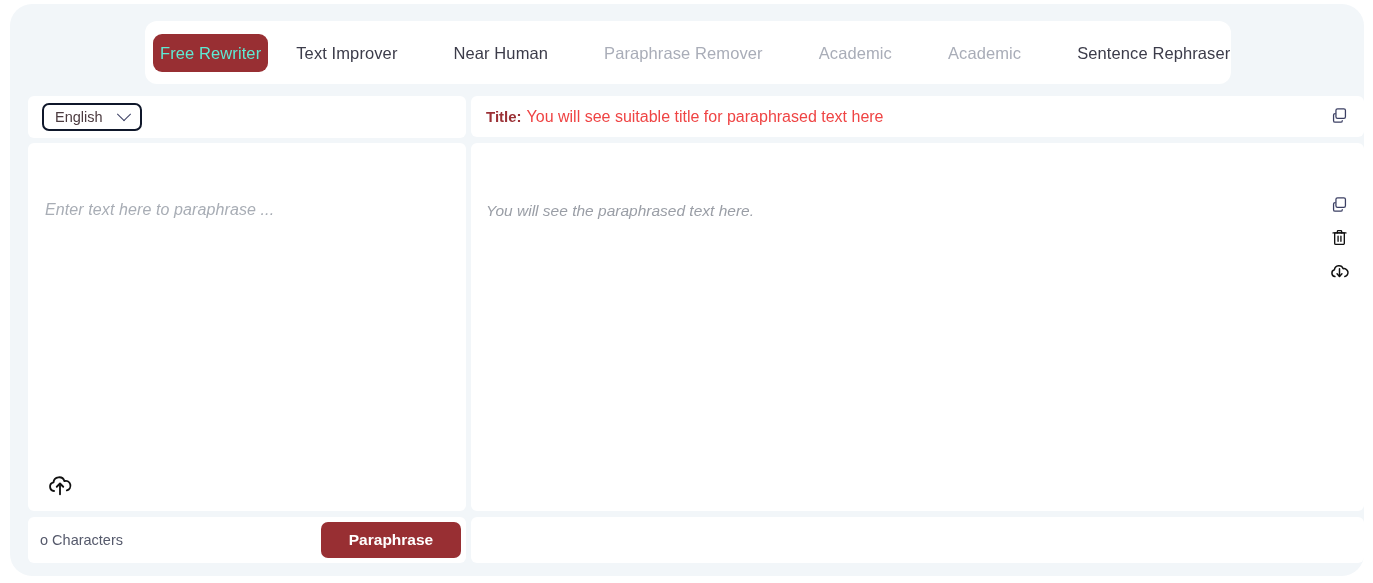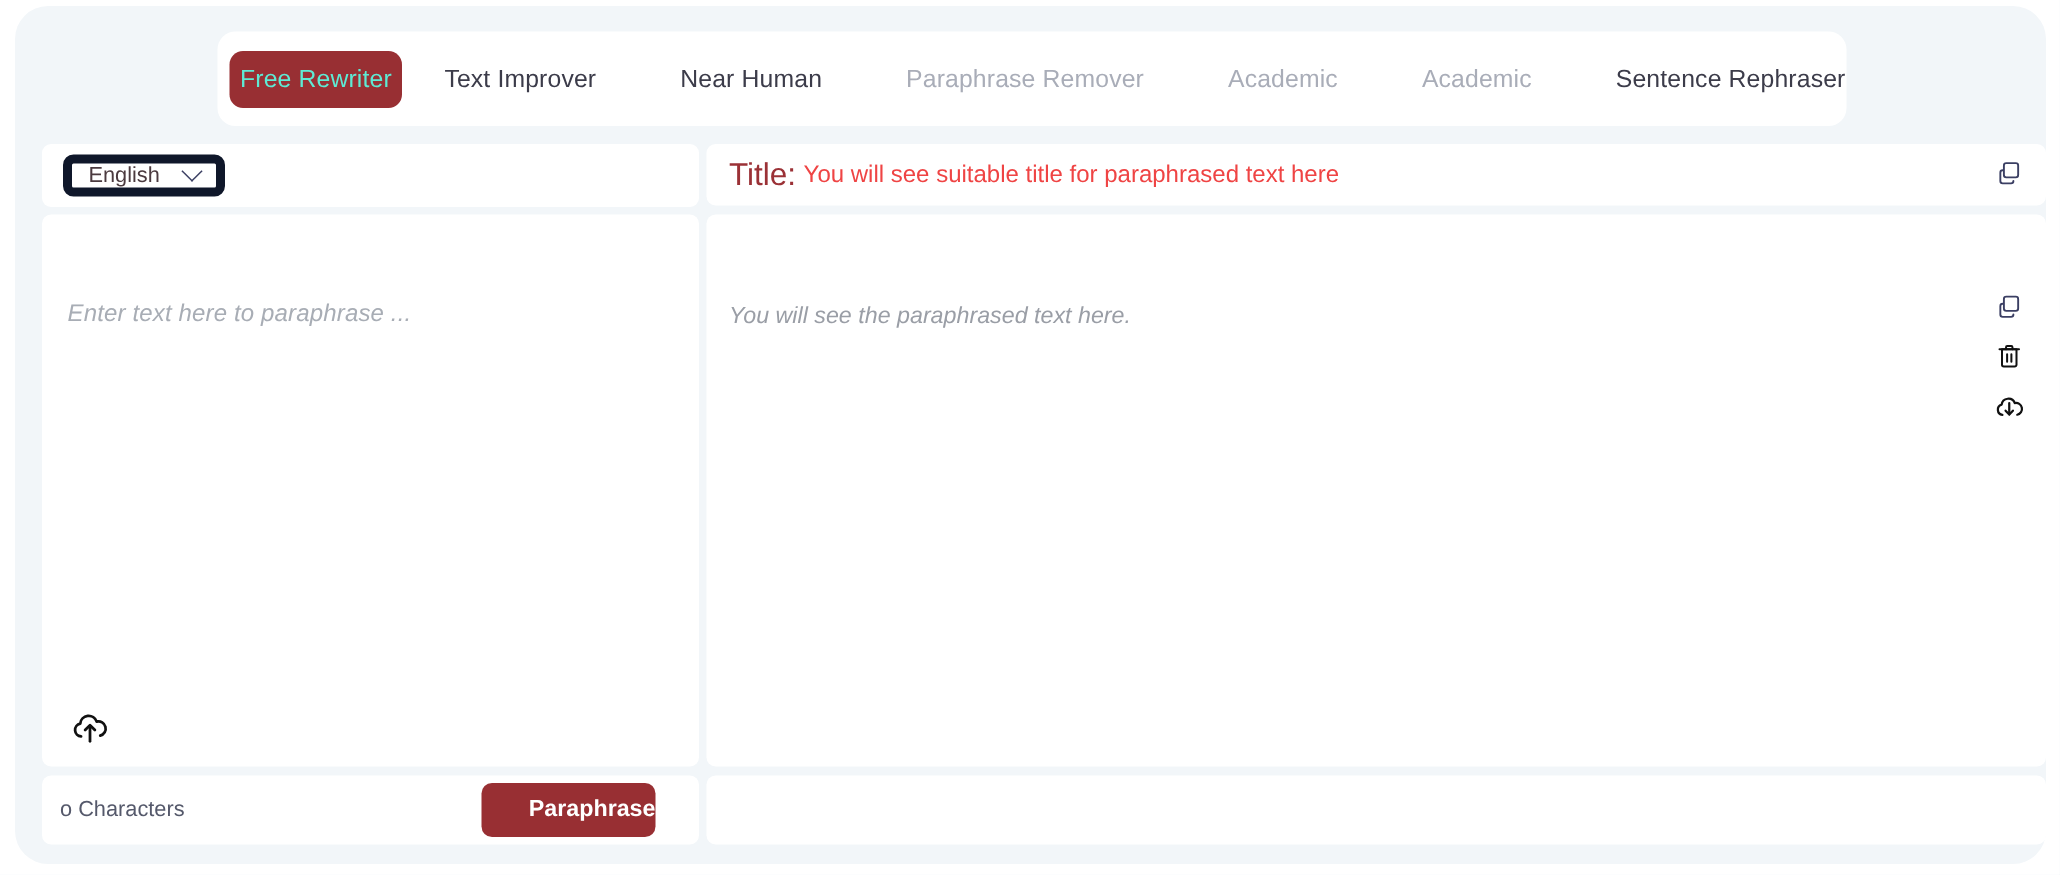--- a/index.html
+++ b/index.html
@@ -72,21 +72,21 @@
     display: flex;
     align-items: center;
     padding-left: 14px;
   }
   #lang-select {
     display: inline-flex;
     align-items: center;
     gap: 16px;
     height: 28px;
     padding: 0 11px;
-    border: 6px solid #0f172a;
+    border: 2px solid #0f172a;
     border-radius: 7px;
     background: #fff;
     font-size: 14.5px;
     color: #4b3a3f;
     cursor: pointer;
     font-family: "Liberation Sans", sans-serif;
   }
   .chev {
     width: 10px; height: 10px;
     border-right: 1.8px solid #3b3f63;
@@ -129,52 +129,52 @@
     position: relative;
   }
   #char-count {
     font-size: 14.5px;
     color: #55596b;
   }
   #paraphrase-btn {
     position: absolute;
     left: 293px;
     top: 5px;
-    width: 116px;
+    width: 140px;
     height: 36px;
     background: #982f33;
     color: #fff;
     border: none;
     border-radius: 7px;
     font-size: 15.5px;
     font-weight: bold;
     cursor: pointer;
     font-family: "Liberation Sans", sans-serif;
-    text-align: right;
   }
 
   
   #right-col {
     position: absolute;
     left: 461px;
     top: 92px;
     width: 893px;
   }
   #title-card {
     height: 41px;
     background: #ffffff;
     border-radius: 6px;
     display: flex;
     align-items: center;
     padding: 0 14px 0 15px;
     position: relative;
   }
   #title-label {
-    font-size: 21px;
+    font-size: 15px;
     color: #9b3136;
+    font-weight: bold;
   }
   #title-text {
     font-size: 16px;
     color: #ef4444;
     margin-left: 5px;
   }
   #title-copy {
     position: absolute;
     right: 15px;
     top: 10px;

